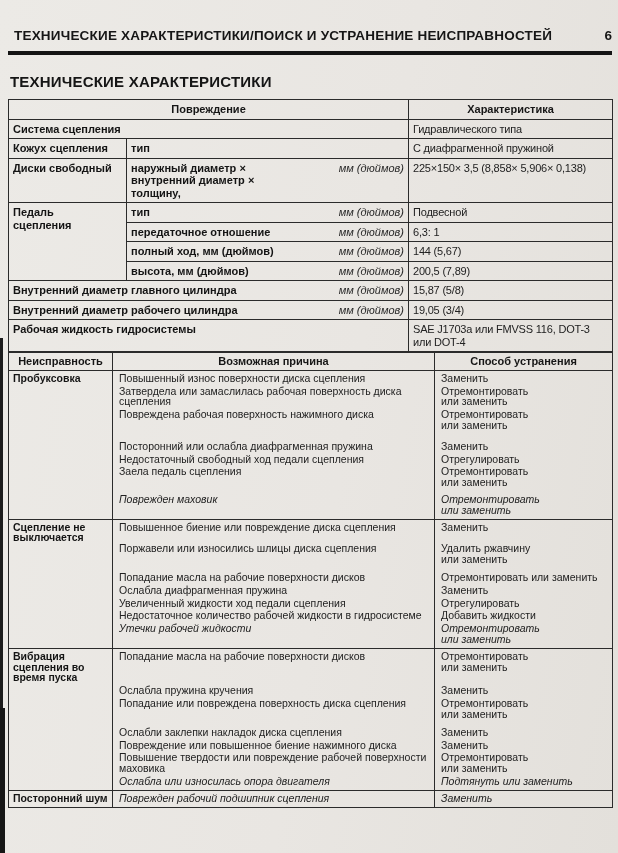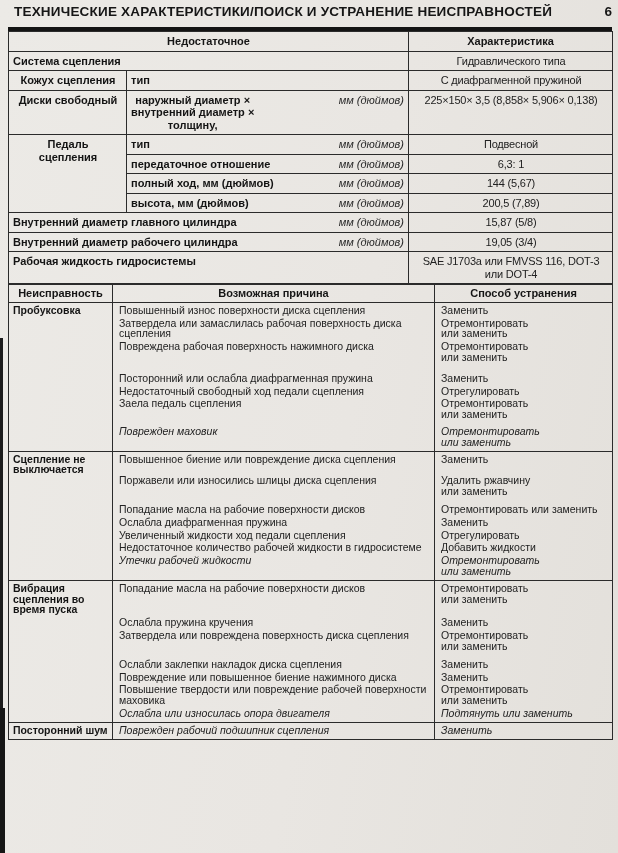--- a/index.html
+++ b/index.html
@@ -4,21 +4,21 @@
 <style>
   html,body{margin:0;padding:0;}
   body{
     width:618px;height:853px;overflow:hidden;
     font-family:"Liberation Sans","DejaVu Sans",sans-serif;
     background:#d9d6d2;
   }
   .page{
     position:relative;width:618px;height:853px;box-sizing:border-box;
     background:linear-gradient(100deg,#eceae6 0%,#e9e6e2 55%,#e3e0db 100%);
-    color:#1f1f1f;padding:0 6px 0 8px;overflow:hidden;
+    color:#1f1f1f;padding:24px 6px 0 8px;overflow:hidden;
   }
   .scan-edge-left{
     position:absolute;left:0;top:338px;bottom:0;width:3px;background:#1c1c1c;
   }
   .scan-edge-left::after{
     content:"";position:absolute;left:0;top:370px;bottom:0;width:5px;background:#161616;
   }
   .page-header{
     display:flex;justify-content:space-between;align-items:baseline;
     margin:4px 0 0 6px;white-space:nowrap;overflow:hidden;
@@ -28,21 +28,21 @@
   .header-rule{height:4px;background:#141414;margin:8px 0 0 0;}
   .section-title{font-weight:bold;font-size:15px;letter-spacing:.2px;color:#151515;margin:18px 0 9px 2px;}
   .section-title.second{margin-top:15px;}
 
   table{border-collapse:collapse;table-layout:fixed;width:604px;background:transparent;}
   th,td{border:1.5px solid #2b2b2b;vertical-align:top;}
   th{font-weight:bold;text-align:center;font-size:11px;padding:3px 2px;color:#161616;}
 
   
   .specs{font-size:11px;line-height:12.5px;}
-  .specs td{padding:3px 3px 3px 4px;text-align:center;}
+  .specs td{padding:3px 3px 3px 4px;}
   .cat-text{font-weight:bold;white-space:pre-line;color:#141414;}
   .sub-flex{display:flex;justify-content:space-between;gap:4px;}
   .sub-name{font-weight:bold;white-space:pre-line;color:#141414;}
   .unit-text{font-weight:normal;white-space:nowrap;color:#2a2a2a;padding-right:1px;font-style:italic;}
   .value-cell{white-space:pre-line;letter-spacing:-0.2px;color:#222;}
 
   
   .trouble{font-size:10.5px;line-height:10.8px;}
   .fault-cell{font-weight:bold;white-space:pre-line;padding:2px 2px 2px 4px;color:#141414;}
   .items-cell{padding:0;}
@@ -58,30 +58,31 @@
 
 <div class="page">
   <div class="scan-edge-left"></div>
 
   <div class="page-header">
     <span class="page-header-title">ТЕХНИЧЕСКИЕ ХАРАКТЕРИСТИКИ/ПОИСК И УСТРАНЕНИЕ НЕИСПРАВНОСТЕЙ</span>
     <span class="page-number">6</span>
   </div>
   <div class="header-rule"></div>
 
+  <div class="section-title">ТЕХНИЧЕСКИЕ ХАРАКТЕРИСТИКИ</div>
 
   <table class="specs">
     <colgroup>
         <col style="width:118px">
         <col style="width:282px">
         <col style="width:204px">
       </colgroup>
     <thead>
       <tr>
-        <th colspan="2">Недостаточное</th>
+        <th colspan="2">Повреждение</th>
         <th>Характеристика</th>
       </tr>
     </thead>
     <tbody id="specs-body">
         <tr>
           <td colspan="2">
             <div class="sub-flex">
               <span class="sub-name">Система сцепления</span>
               <span class="unit-text"></span>
             </div>
@@ -282,21 +283,21 @@
             <div class="t-item">
               <div class="t-cause">Попадание масла на рабочие поверхности дисков</div>
               <div class="t-remedy">Отремонтировать
 или заменить</div>
             </div>
             <div class="t-item">
               <div class="t-cause" style="padding-top: 12px;">Ослабла пружина кручения</div>
               <div class="t-remedy" style="padding-top: 12px;">Заменить</div>
             </div>
             <div class="t-item">
-              <div class="t-cause">Затвердела или повреждена поверхность диска сцепления</div>
+              <div class="t-cause">Попадание или повреждена поверхность диска сцепления</div>
               <div class="t-remedy">Отремонтировать
 или заменить</div>
             </div>
             <div class="t-item">
               <div class="t-cause" style="padding-top: 6px;">Ослабли заклепки накладок диска сцепления</div>
               <div class="t-remedy" style="padding-top: 6px;">Заменить</div>
             </div>
             <div class="t-item">
               <div class="t-cause">Повреждение или повышенное биение нажимного диска</div>
               <div class="t-remedy">Заменить</div>

